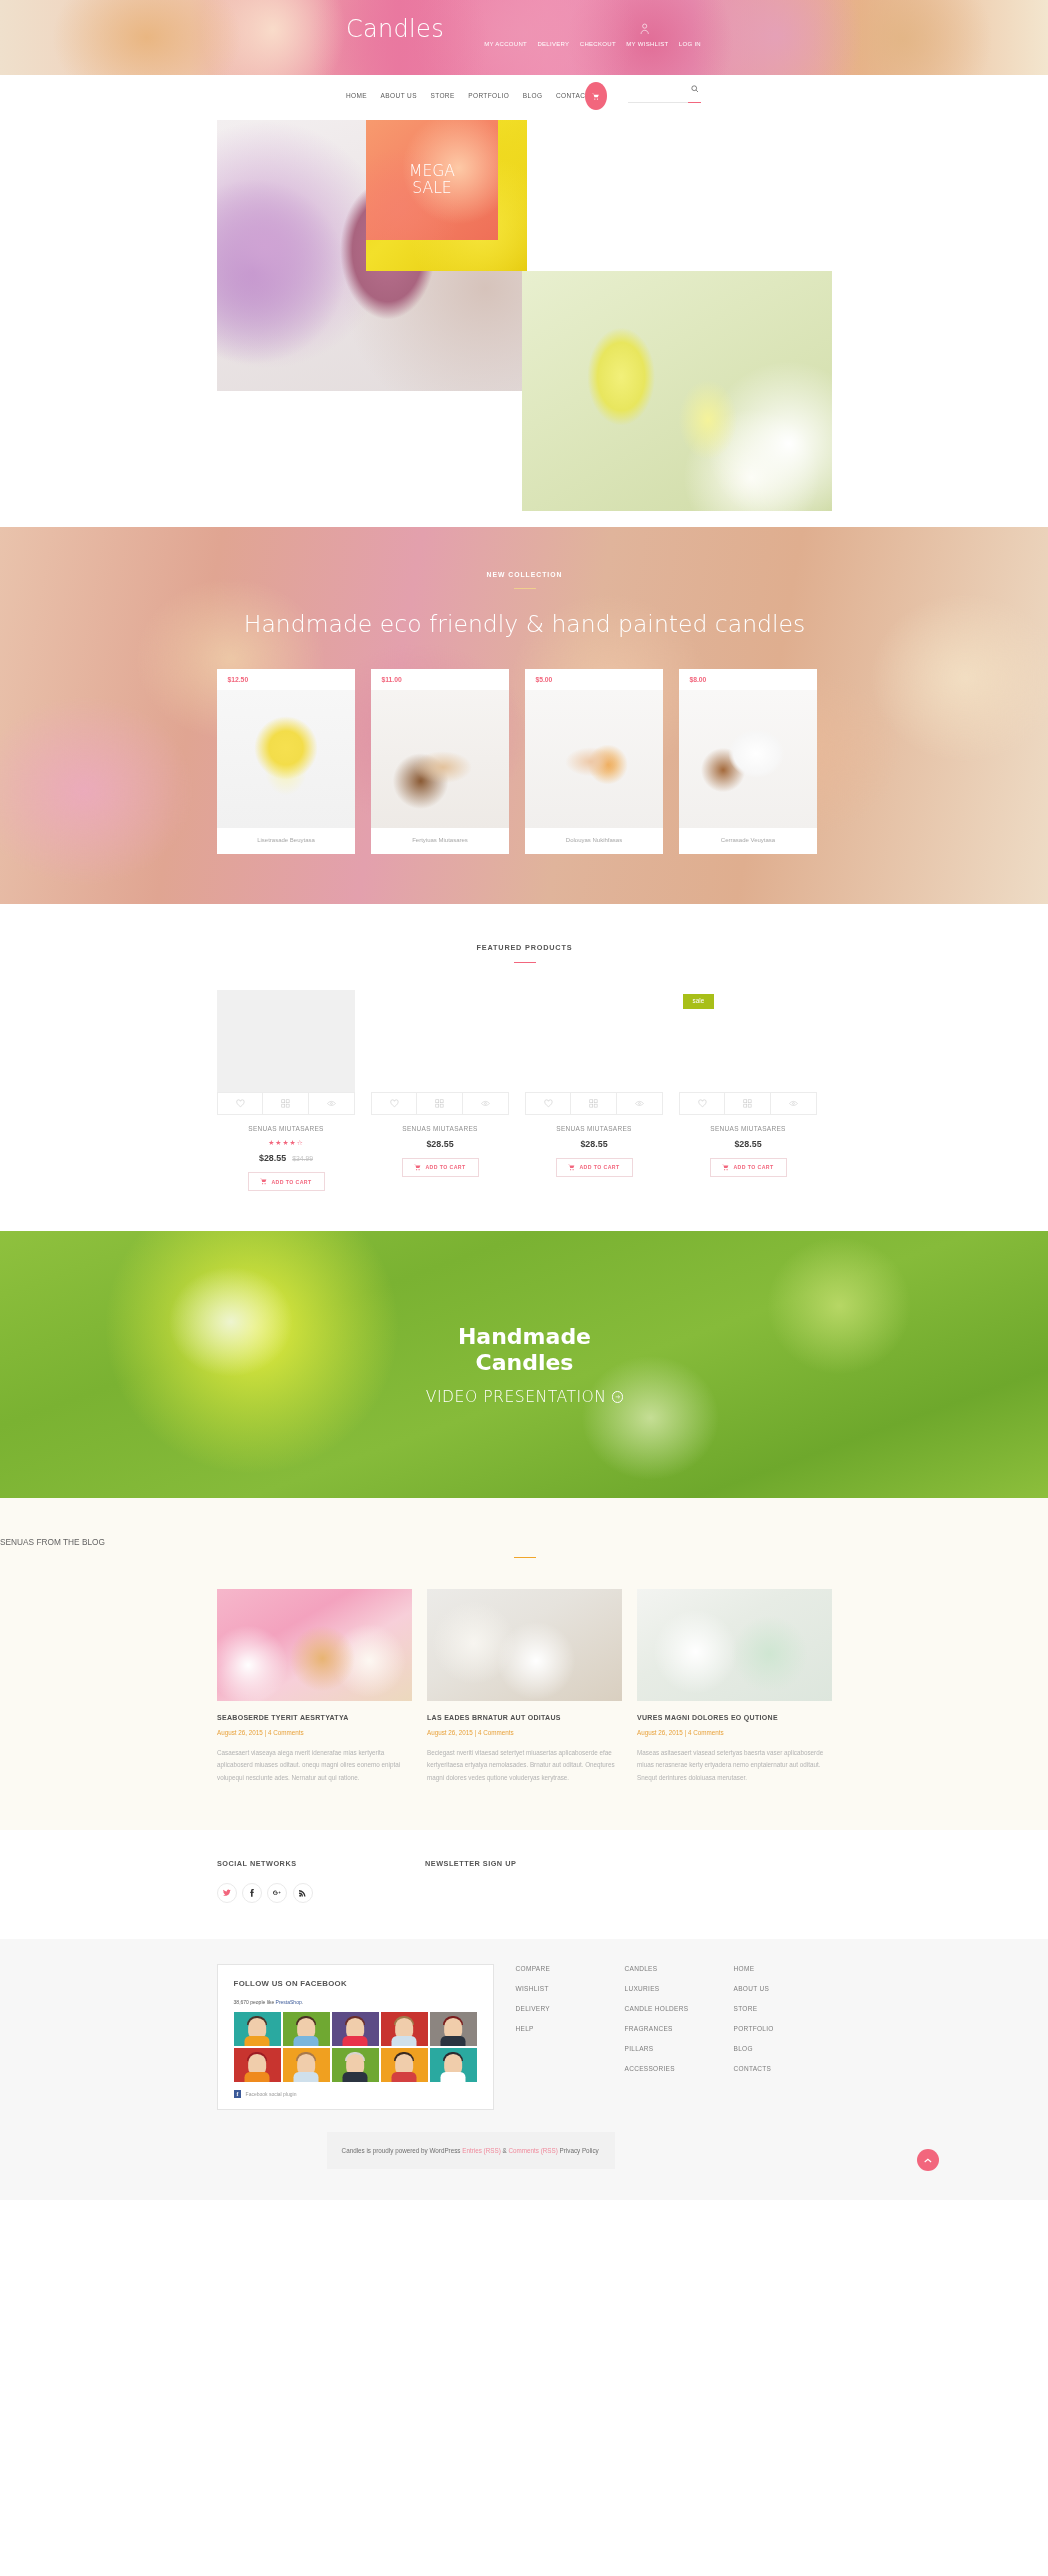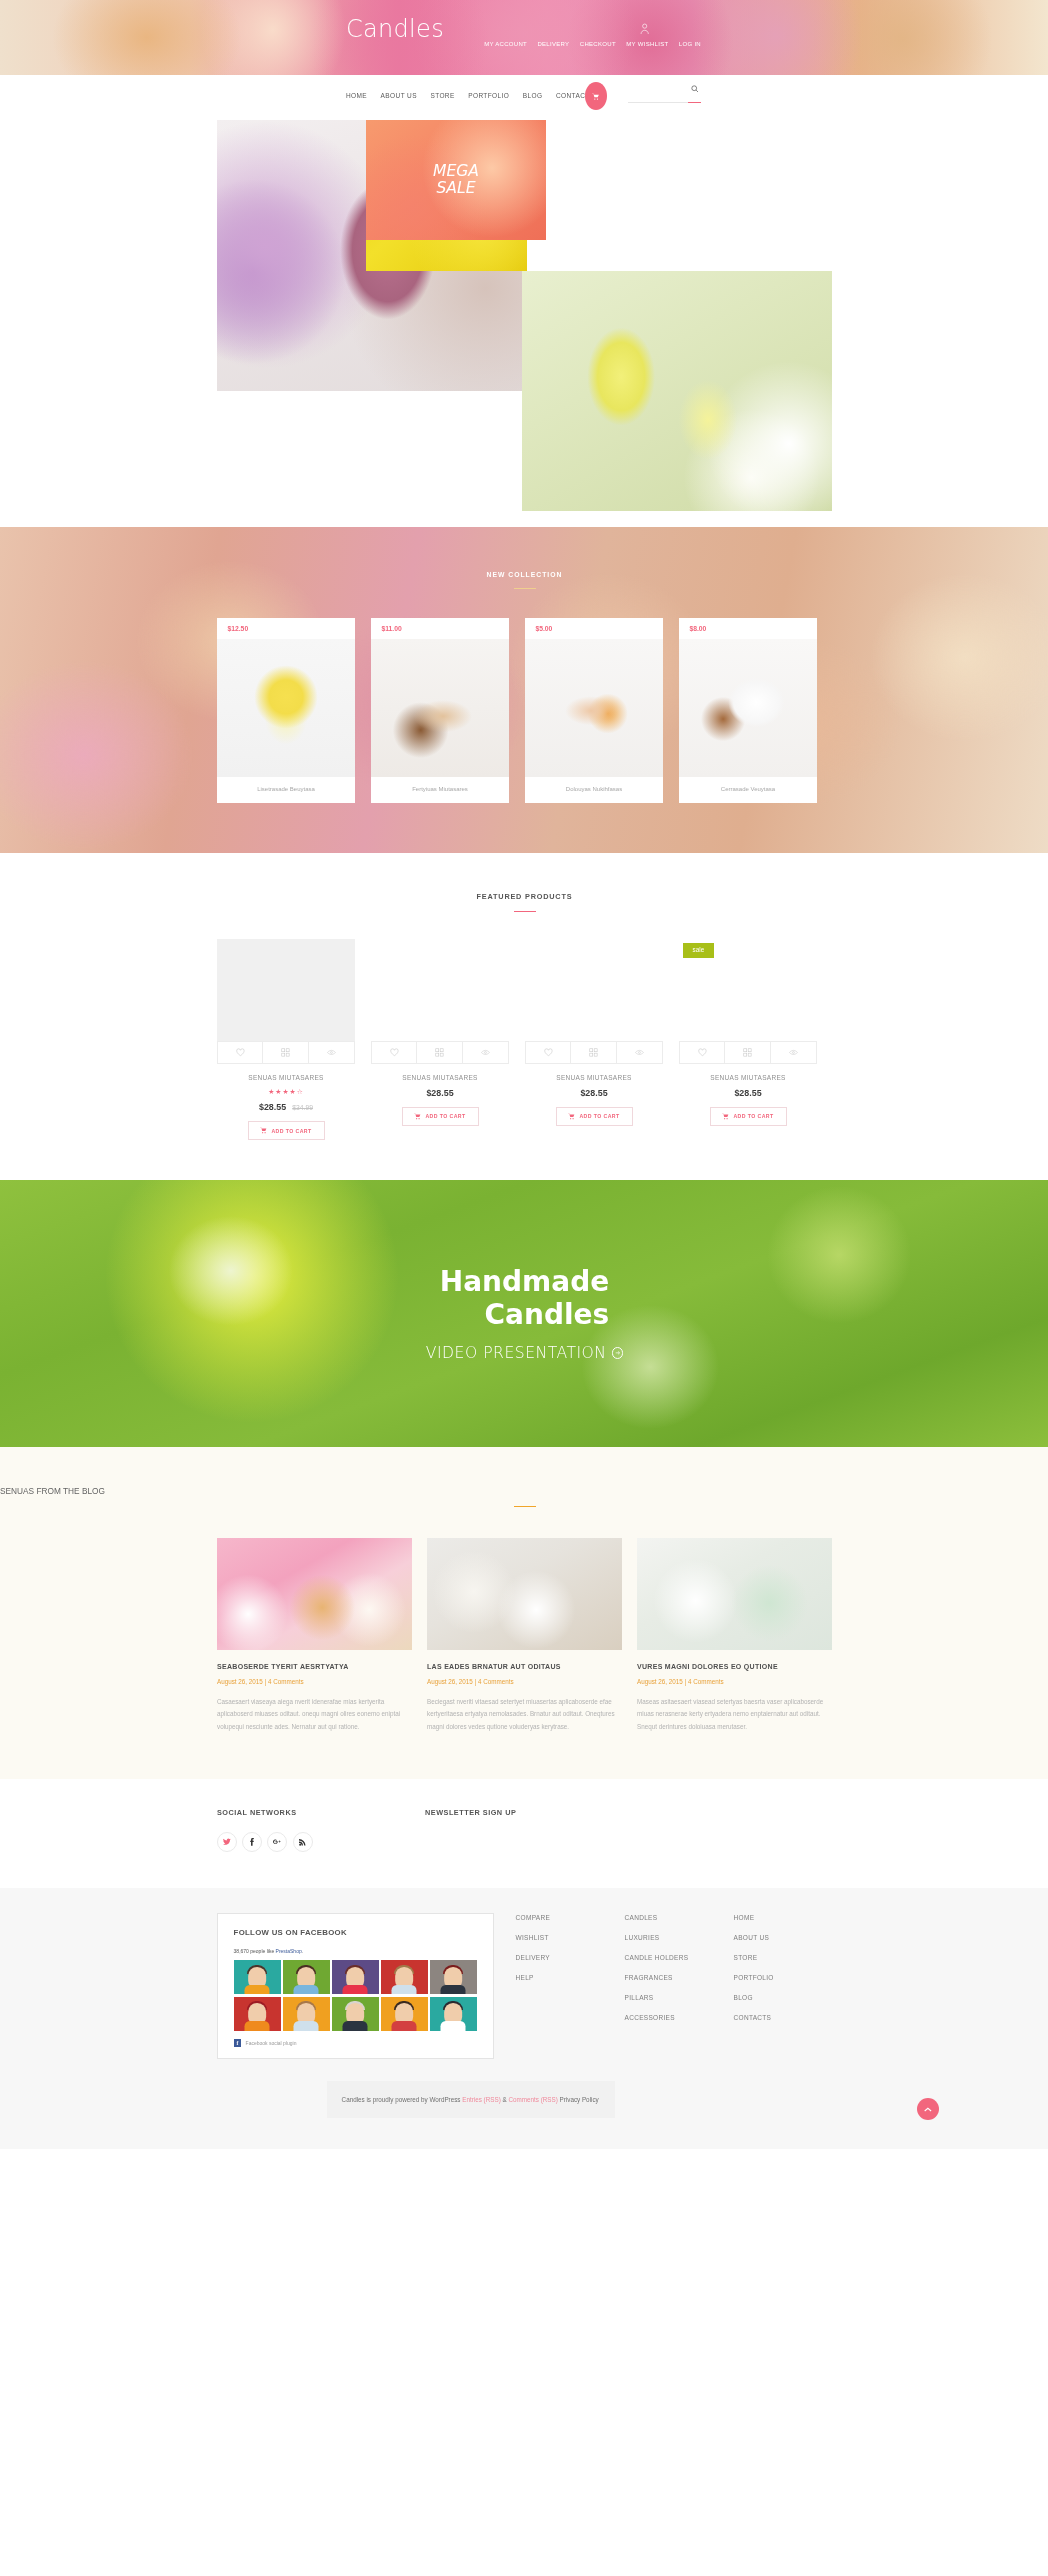--- a/index.html
+++ b/index.html
@@ -149,26 +149,26 @@
     display:flex; flex-direction:column; justify-content:center;
     padding:0 0 0 17.7px; width:149px;
   }
   .hero-pink h3 {
     font-family:"DejaVu Sans", sans-serif;
     font-size:10.4px; font-weight:300; color:#fff;
     line-height:1.3; text-transform:uppercase;
   }
   .hero-pink p { margin-top:7.3px; font-size:6px; color:#ffe4e9; line-height:1.6; max-width:104px; }
   .hero-orange {
-    position:absolute; left:149px; top:0; width:180px; height:120px;
+    position:absolute; left:149px; top:0; width:132px; height:120px;
     background:
       radial-gradient(circle at 70% 40%, rgba(255,214,178,.85) 0%, rgba(255,214,178,0) 48%),
       radial-gradient(circle at 26% 74%, rgba(245,130,110,.7) 0%, rgba(245,130,110,0) 46%),
       linear-gradient(140deg,#f79a6e 0%,#f58566 45%,#ef6f57 100%);
-    display:flex; align-items:center; justify-content:center;font-style:italic;
+    display:flex; align-items:center; justify-content:center;
   }
   .hero-orange h3 {
     font-family:"DejaVu Sans", sans-serif;
     font-size:15.6px; font-weight:300; color:#fff; line-height:1.08;
     text-align:center; text-transform:uppercase;
   }
   .arrow-down {
     position:absolute; left:calc(50% - 16px); bottom:-16.7px;
     width:32px; height:17.7px; background:#a8bf18;
     border-radius:0 0 17.7px 17.7px;
@@ -273,21 +273,21 @@
     display:flex; flex-direction:column; align-items:center; justify-content:center;
     background:
       radial-gradient(ellipse 94px 83px at 22% 34%, rgba(240,246,224,.9), rgba(240,246,224,0) 66%),
       radial-gradient(circle at 24% 36%, #e8ef3f 0%, rgba(232,239,63,0) 18%),
       radial-gradient(ellipse 104px 94px at 62% 70%, rgba(228,240,190,.7), rgba(228,240,190,0) 66%),
       radial-gradient(ellipse 109px 104px at 80% 28%, rgba(205,228,120,.7), rgba(205,228,120,0) 66%),
       linear-gradient(160deg,#8fc13e 0%,#7ab232 30%,#86bb3a 55%,#6ea82c 80%,#8dbf3c 100%);
   }
   .video h2 {
     font-family:"DejaVu Sans", sans-serif;
-    font-size:28px; font-weight:bold; color:#fff; line-height:1.18; text-align:right;
+    font-size:22px; font-weight:bold; color:#fff; line-height:1.18; text-align:center;
   }
   .video .vsub {
     margin-top:12.5px; display:flex; align-items:center; gap:5.2px;
     font-family:"DejaVu Sans", sans-serif;
     font-size:15.6px; font-weight:300; color:#fff; letter-spacing:0.5px; text-transform:uppercase;
   }
   .play-circle { width:11.5px; height:11.5px; border:0.8px solid #fff; border-radius:50%; display:flex; align-items:center; justify-content:center; }
   .play-circle svg { width:5.7px; height:5.7px; color:#fff; }
 
   
@@ -436,20 +436,21 @@
 
       <div class="hero-orange">
         <h3>MEGA<br>SALE</h3>
       </div>
     </div>
   </div>
 
   <div class="collection">
     <div class="sec-label">NEW COLLECTION</div>
     <div class="sec-rule"></div>
+    <h2>Handmade eco friendly &amp; hand painted candles</h2>
     <div class="coll-cards">
       <div class="coll-card">
         <div class="coll-price">$12.50</div>
         <div class="coll-img ci1"></div>
         <div class="coll-name">Lisetrasade Beuytasa</div>
       </div>
       <div class="coll-card">
         <div class="coll-price">$11.00</div>
         <div class="coll-img ci2"></div>
         <div class="coll-name">Fertyiuas Miutasares</div>

